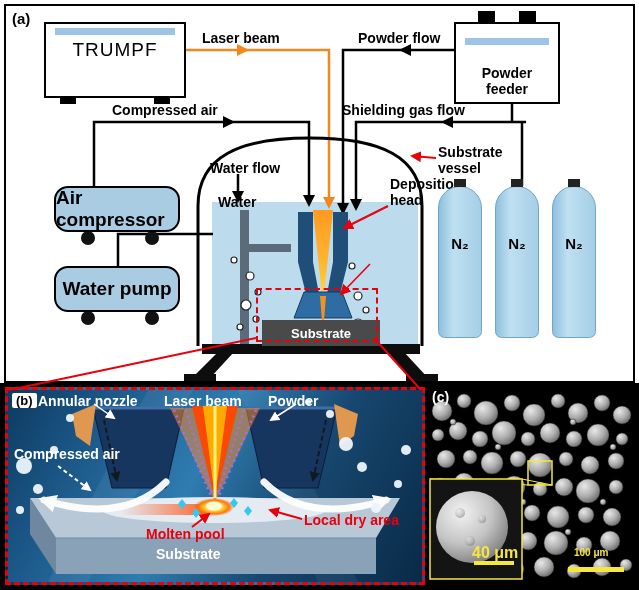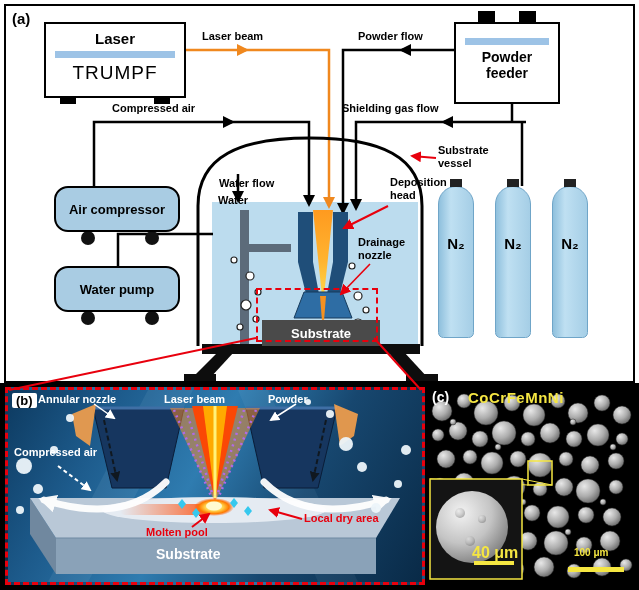--- a/index.html
+++ b/index.html
@@ -1,38 +1,38 @@
 <!DOCTYPE html>
 <html><head>
 <meta charset="utf-8">
 <style>
   html,body{margin:0;padding:0;background:#fff;}
   .page{position:relative;width:639px;height:590px;background:#fff;overflow:hidden;
         font-family:"Liberation Sans",sans-serif;}
   
-  .lbl{position:absolute;font-weight:bold;font-size:11px;color:#000;white-space:nowrap;line-height:1.15;}
+  .lbl{position:absolute;font-weight:bold;font-size:14px;color:#000;white-space:nowrap;line-height:1.15;}
   .wrap{white-space:normal;}
   .white{color:#fff;}
   .red{color:#e8000d;}
   .yellow{color:#f5e642;}
   
   .panelA{position:absolute;left:4px;top:4px;width:631px;height:379px;border:2px solid #000;
           background:#fff;box-sizing:border-box;}
   .panelA svg{position:absolute;left:0;top:0;}
   .equip{position:absolute;border:2px solid #000;background:#fff;box-sizing:border-box;text-align:center;}
   .equip::before,.equip::after{content:"";position:absolute;bottom:-8px;width:16px;height:8px;background:#000;}
   .equip::before{left:14px;} .equip::after{right:14px;}
   .bluebar{height:7px;background:#9dc3e6;margin:4px 9px;}
   .equipname{font-weight:bold;font-size:14px;}
   .lids::before,.lids::after{content:"";position:absolute;top:-13px;width:17px;height:13px;background:#000;}
   .lids::before{left:22px;} .lids::after{right:22px;}
   .blueunit{position:absolute;width:126px;height:46px;background:#a9cce3;border:2px solid #000;
             border-radius:14px;display:flex;align-items:center;justify-content:center;
-            font-weight:bold;font-size:13px;box-sizing:border-box;}
-  .cyl{position:absolute;width:36px;height:152px;top:180px;box-sizing:border-box;
+            font-weight:bold;font-size:19px;box-sizing:border-box;}
+  .cyl{position:absolute;width:44px;height:152px;top:180px;box-sizing:border-box;
        background:linear-gradient(90deg,#8fc0dd,#bfe0f2 35%,#a5cee6);
        border:1px solid #6fa5c8;border-radius:27px 27px 8px 8px;
        display:flex;justify-content:center;padding-top:48px;font-weight:bold;font-size:15px;}
   .cyl::before{content:"";position:absolute;top:-8px;left:50%;margin-left:-6px;width:12px;height:8px;background:#222;}
   .substrateA{position:absolute;left:256px;top:314px;width:118px;height:26px;background:#4a4a4a;
               display:flex;align-items:center;justify-content:center;color:#fff;font-weight:bold;font-size:13px;z-index:2;}
   .zoombox{position:absolute;left:250px;top:282px;width:118px;height:50px;border:2px dashed #e8000d;z-index:5;}
   
   .bottom{position:absolute;left:0;top:383px;width:639px;height:207px;background:#000;}
   
@@ -151,39 +151,37 @@
       <g stroke="#e8000d" fill="none">
         <line x1="430" y1="152" x2="406" y2="150" stroke-width="2" marker-end="url(#mR)"></line>
         <line x1="382" y1="200" x2="338" y2="222" stroke-width="2" marker-end="url(#mR)"></line>
         <line x1="364" y1="258" x2="335" y2="288" stroke-width="1.6" marker-end="url(#mR)"></line>
       </g>
     </svg>
 
     <div class="lbl" style="left:6px;top:4px;font-size:15px;">(a)</div>
 
     <div class="equip" style="left:38px;top:16px;width:142px;height:76px;">
-      <div style="font-weight:bold;font-size:15px;margin-top:6px;">Laser</div>
       <div class="bluebar"></div>
       <div style="font-weight:normal;font-size:19px;letter-spacing:1px;">TRUMPF</div>
     </div>
 
     <div class="equip lids" style="left:448px;top:16px;width:106px;height:82px;">
       <div class="bluebar" style="margin-top:14px;"></div>
-      <div class="equipname wrap" style="width:70px;margin:4px auto 0;text-align:center;">Powder feeder</div>
+      <div class="equipname wrap" style="width:70px;margin:20px auto 0;text-align:center;">Powder feeder</div>
     </div>
 
     <div class="lbl" style="left:196px;top:24px;">Laser beam</div>
     <div class="lbl" style="left:352px;top:24px;">Powder flow</div>
     <div class="lbl" style="left:106px;top:96px;">Compressed air</div>
     <div class="lbl" style="left:336px;top:96px;">Shielding gas flow</div>
     <div class="lbl wrap" style="left:432px;top:138px;width:72px;">Substrate vessel</div>
-    <div class="lbl" style="left:213px;top:154px;margin-top:17px;">Water flow</div>
+    <div class="lbl" style="left:204px;top:154px;">Water flow</div>
     <div class="lbl" style="left:212px;top:188px;">Water</div>
     <div class="lbl wrap" style="left:348px;top:170px;width:80px;padding-left:36px;">Deposition head</div>
-    <div class="lbl wrap" style="left:352px;top:230px;width:68px;">Drainage nozzle</div>
 
     <div class="blueunit" style="left:48px;top:180px;">Air compressor</div>
     <div class="blueunit" style="left:48px;top:260px;">Water pump</div>
 
     <div class="cyl" style="left:432px;">N₂</div>
     <div class="cyl" style="left:489px;">N₂</div>
     <div class="cyl" style="left:546px;">N₂</div>
 
     <div class="substrateA">Substrate</div>
     <div class="zoombox"></div>
@@ -406,21 +404,20 @@
         <circle cx="32" cy="126" r="5" fill="url(#sphA)" opacity="0.5"></circle>
         <circle cx="54" cy="132" r="4" fill="url(#sphA)" opacity="0.5"></circle>
         <circle cx="42" cy="154" r="5" fill="url(#sphA)" opacity="0.5"></circle>
         <rect x="46" y="174" width="40" height="4" fill="#f5e642"></rect>
       </g>
 
       <rect x="140" y="180" width="56" height="5" fill="#f5e642"></rect>
     </svg>
 
     <div class="lbl white" style="left:4px;top:2px;font-size:14px;">(c)</div>
-    <div class="lbl yellow" style="left:40px;top:2px;font-size:15px;letter-spacing:0.5px;">CoCrFeMnNi</div>
     <div class="lbl yellow" style="left:44px;top:157px;font-size:16px;">40 μm</div>
     <div class="lbl yellow" style="left:146px;top:160px;font-size:10px;">100 μm</div>
   </div>
 
   <svg class="overlay" width="639" height="590" viewBox="0 0 639 590">
     <line x1="256" y1="338" x2="9" y2="390" stroke="#e8000d" stroke-width="2"></line>
     <line x1="374" y1="338" x2="421" y2="390" stroke="#e8000d" stroke-width="2"></line>
   </svg>
 
 </div>

